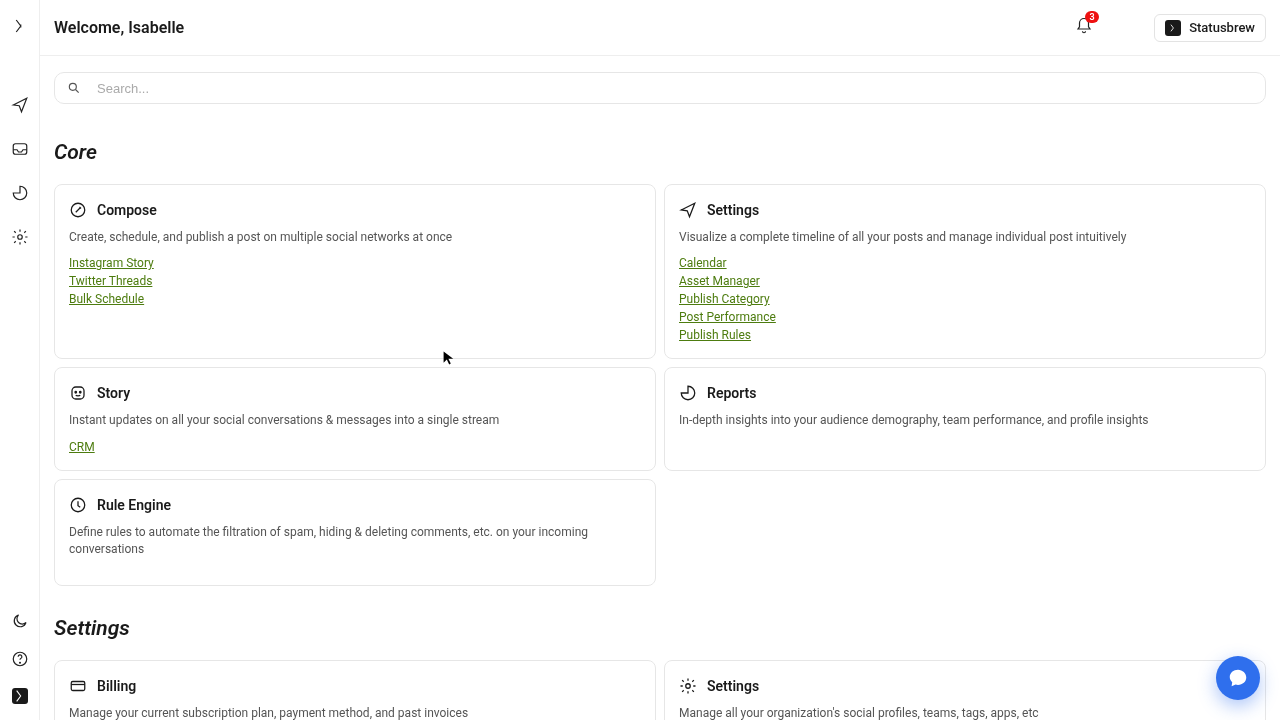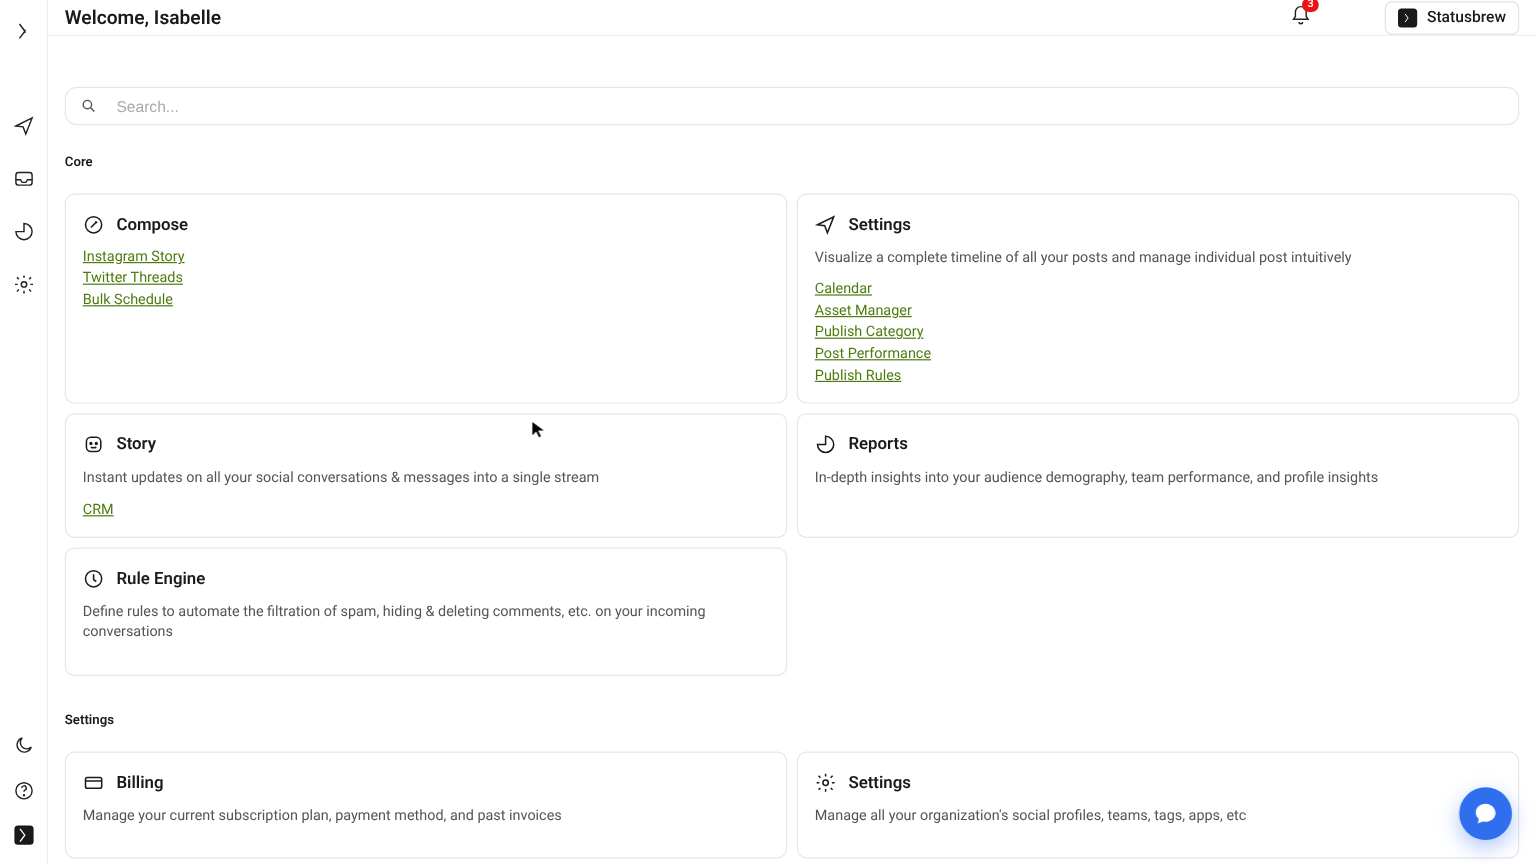--- a/index.html
+++ b/index.html
@@ -5,37 +5,37 @@
 * { box-sizing: border-box; margin: 0; padding: 0; }
 body { font-family: -apple-system, BlinkMacSystemFont, "Segoe UI", Roboto, Helvetica, Arial, sans-serif; background: #fff; color: #1a1a1a; width: 1280px; height: 720px; overflow: hidden; position: relative; }
 
 .sidebar { position: absolute; left: 0; top: 0; width: 40px; height: 720px; border-right: 1px solid #eee; display: flex; flex-direction: column; align-items: center; padding-top: 16px; }
 .sidebar .logo { width: 20px; height: 20px; margin-bottom: 60px; display:flex; align-items:center; justify-content:center; }
 .sidebar .nav-icons { display: flex; flex-direction: column; gap: 22px; align-items:center; }
 .sidebar .bottom-icons { position: absolute; bottom: 16px; display: flex; flex-direction: column; gap: 16px; align-items:center; }
 .sidebar svg { width: 18px; height: 18px; stroke: #222; stroke-width: 1.6; fill: none; }
 .sidebar .sq { width:16px; height:16px; background:#1a1a1a; border-radius:3px; display:flex; align-items:center; justify-content:center; }
 
-.topbar { position: absolute; left: 40px; top: 0; right: 0; height: 30px; border-bottom: 1px solid #eee; display: flex; align-items: center; justify-content: space-between; padding: 0 14px; }
+.topbar { position: absolute; left: 40px; top: 0; right: 0; height: 56px; border-bottom: 1px solid #eee; display: flex; align-items: center; justify-content: space-between; padding: 0 14px; }
 .welcome { font-size: 16px; font-weight: 600; }
 .top-right { display: flex; align-items: center; gap: 14px; }
 .bell-wrap { position: relative; }
 .bell-wrap svg { width: 18px; height: 18px; stroke:#222; fill:none; stroke-width:1.6; }
 .badge { position: absolute; top: -6px; right: -6px; background: #e11; color: #fff; font-size: 9px; font-weight: 600; border-radius: 8px; padding: 1px 4px; min-width:14px; text-align:center; }
 .brand-btn { display: flex; align-items: center; gap: 8px; border: 1px solid #e3e3e3; border-radius: 6px; padding: 5px 10px; font-size: 13px; font-weight: 500; cursor: pointer; margin-left: 47px; }
 .brand-btn .bsq { width: 16px; height: 16px; background: #1a1a1a; border-radius: 3px; display:flex; align-items:center; justify-content:center; }
 .brand-btn .bsq svg { width:10px; height:10px; stroke:#fff; stroke-width:2; fill:none; }
 
 .main { position: absolute; left: 40px; top: 48px; right: 0; bottom: 0; padding: 24px 14px 0 14px; overflow:auto; }
-.search { width: 100%; border: 1px solid #e6e6e6; border-radius: 10px; height: 32px; display: flex; align-items: center; padding: 0 12px; gap: 16px; margin-bottom: 24px; }
+.search { width: 100%; border: 1px solid #e6e6e6; border-radius: 10px; height: 32px; display: flex; align-items: center; padding: 0 12px; gap: 16px; margin-bottom: 36px; }
 .search svg { width: 14px; height: 14px; stroke:#555; stroke-width:2; fill:none; }
 .search input { border: none; outline: none; font-size: 13px; flex: 1; color:#333; }
 .search input::placeholder { color:#aaa; }
 
-.section-title { font-size: 11px; font-weight: 600; margin-bottom: 20px; }
+.section-title { font-size: 21px; font-weight: 600; margin-bottom: 20px; font-style: italic; }
 .grid { display: grid; grid-template-columns: repeat(2, 1fr); gap: 8px; margin-bottom: 30px; }
 
 .card { border: 1px solid #e6e6e6; border-radius: 8px; padding: 16px 14px; }
 .card-head { display: flex; align-items: center; gap: 10px; margin-bottom: 10px; }
 .card-head svg { width: 18px; height: 18px; stroke:#1a1a1a; stroke-width:1.7; fill:none; }
 .card-title { font-size: 14px; font-weight: 600; }
 .card-desc { font-size: 12px; color: #555; line-height: 1.45; margin-bottom: 10px; }
 .links { display: flex; flex-direction: column; gap: 4px; }
 .links a { font-size: 12px; color: #4d7c0f; text-decoration: underline; cursor: pointer; width:fit-content; }
 
@@ -122,20 +122,21 @@
   <div class="grid">
 
     <div class="card">
       <div class="card-head">
         <svg viewBox="0 0 24 24">
             <circle cx="12" cy="12" r="9"></circle>
             <path d="M15 9l-6 6M14 8l2 2"></path>
           </svg>
         <div class="card-title">Compose</div>
       </div>
+      <div class="card-desc">Create, schedule, and publish a post on multiple social networks at once</div>
       <div class="links">
         <a>Instagram Story</a>
         <a>Twitter Threads</a>
         <a>Bulk Schedule</a>
       </div>
     </div>
 
     <div class="card">
       <div class="card-head">
         <svg viewBox="0 0 24 24">

